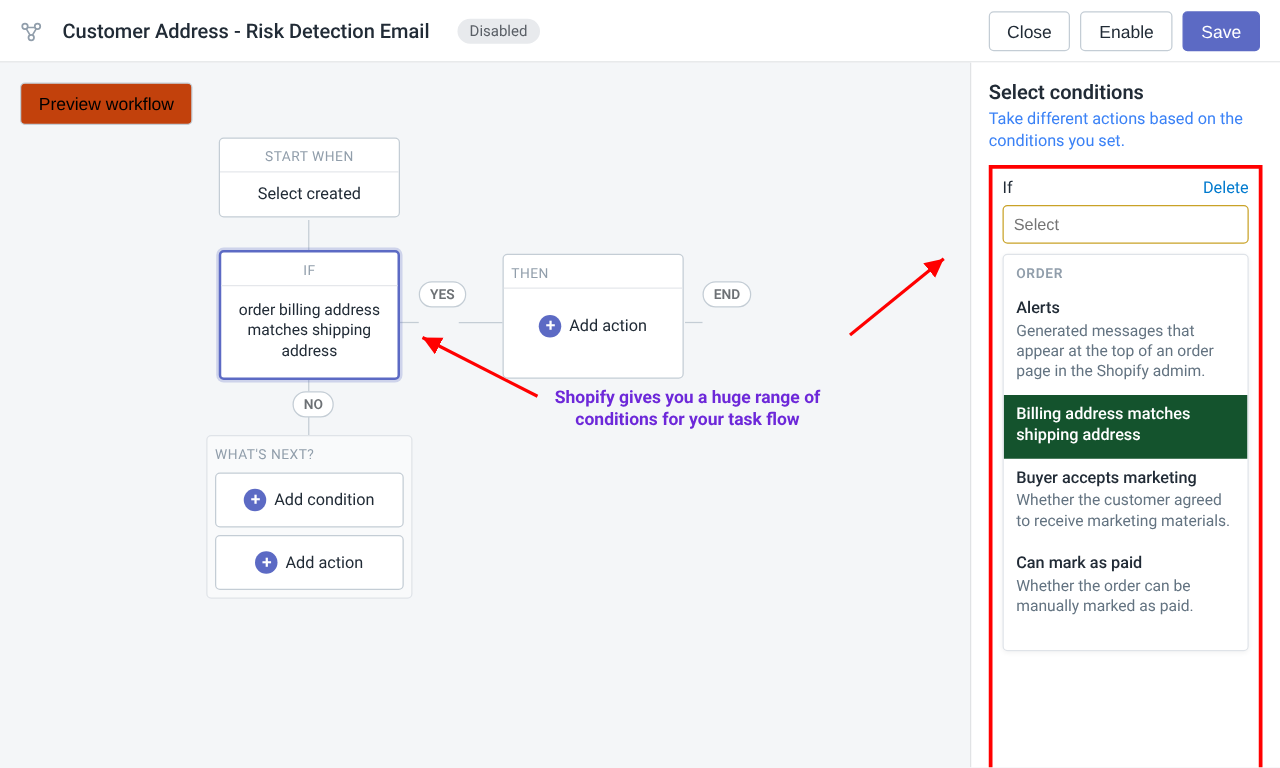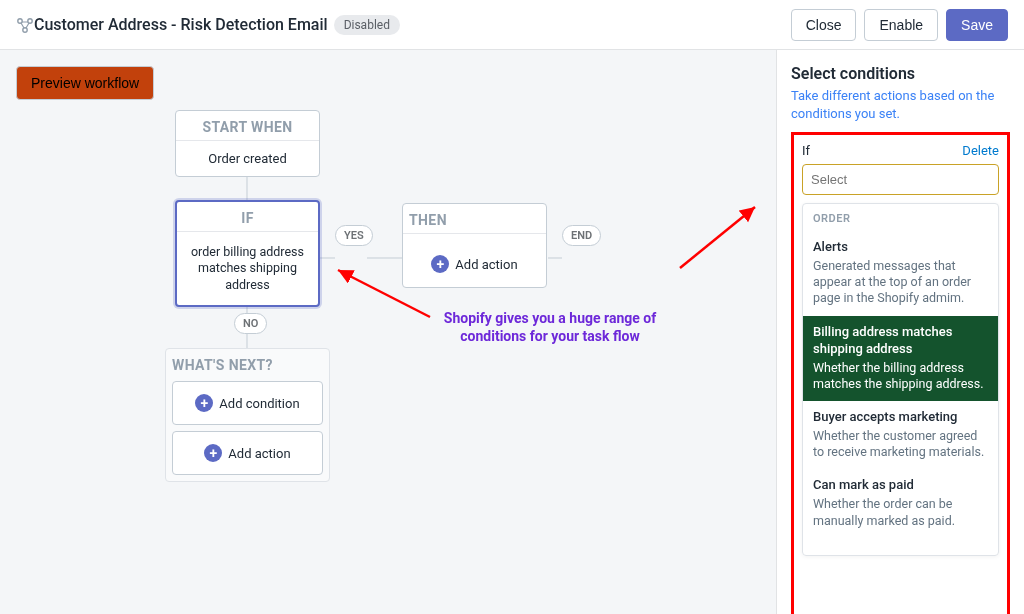--- a/index.html
+++ b/index.html
@@ -18,21 +18,21 @@
     height: 50px;
     border-bottom: 1px solid #e1e3e5;
     display: flex;
     align-items: center;
     padding: 0 16px;
     justify-content: space-between;
   }
   .header-left {
     display: flex;
     align-items: center;
-    gap: 0;
+    gap: 16px;
   }
   .flow-icon {
     width: 18px;
     height: 18px;
     display: inline-flex;
     align-items: center;
     justify-content: center;
   }
   .header-title {
     font-size: 16px;
@@ -87,22 +87,22 @@
   }
   .node {
     position: absolute;
     background: #ffffff;
     border: 1px solid #c4cdd5;
     border-radius: 4px;
     width: 145px;
     text-align: center;
   }
   .node-header {
-    font-size: 14px;
-    font-weight: 700;
+    font-size: 11px;
+    font-weight: 400;
     color: #919eab;
     letter-spacing: 0.4px;
     padding: 8px 6px 5px;
     border-bottom: 1px solid #e5e7eb;
   }
   .node-body {
     padding: 10px 6px;
     font-size: 13px;
     color: #212b36;
   }
@@ -126,21 +126,21 @@
     line-height: 1.3;
   }
   .node-action {
     position: absolute;
     background: #ffffff;
     border: 1px solid #c4cdd5;
     border-radius: 4px;
     width: 145px;
   }
   .node-action-full {
-    height: 85px;
+    height: 100px;
   }
   .node-action-row {
     display: flex;
     align-items: center;
     justify-content: center;
     gap: 6px;
     padding: 10px 8px;
     font-size: 13px;
     color: #212b36;
   }
@@ -317,21 +317,21 @@
       <path d="M367 208 L402 208" stroke="#c4cdd5" stroke-width="1" fill="none"></path>
       <path d="M548 208 L562 208" stroke="#c4cdd5" stroke-width="1" fill="none"></path>
       <path d="M247 245 L247 263" stroke="#c4cdd5" stroke-width="1" fill="none"></path>
       <path d="M247 283 L247 298" stroke="#c4cdd5" stroke-width="1" fill="none"></path>
       <line x1="430" y1="267" x2="338" y2="220" stroke="#ff0000" stroke-width="2.5" marker-end="url(#arrowR)"></line>
       <line x1="680" y1="218" x2="755" y2="157" stroke="#ff0000" stroke-width="2.5" marker-end="url(#arrowR)"></line>
     </svg>
 
     <div class="node" style="left:175px; top:60px;">
       <div class="node-header">START WHEN</div>
-      <div class="node-body">Order created</div>
+      <div class="node-body">Select created</div>
     </div>
 
     <div class="node node-if" style="left:175px; top:150px;">
       <div class="node-header">IF</div>
       <div class="node-body">order billing address matches shipping address</div>
     </div>
 
     <div class="node-small" style="left:335px; top:175px;">YES</div>
     <div class="node-small" style="left:234px; top:263px;">NO</div>
 
@@ -375,21 +375,20 @@
       <input class="select-input" placeholder="Select" style="">
       <div class="dropdown">
         <div class="dd-group">ORDER</div>
         <div id="dd-list">
             <div class="dd-item">
               <div class="dd-item-title">Alerts</div>
               <div class="dd-item-desc">Generated messages that appear at the top of an order page in the Shopify admim.</div>
             </div>
             <div class="dd-item selected">
               <div class="dd-item-title">Billing address matches shipping address</div>
-              <div class="dd-item-desc">Whether the billing address matches the shipping address.</div>
             </div>
             <div class="dd-item">
               <div class="dd-item-title">Buyer accepts marketing</div>
               <div class="dd-item-desc">Whether the customer agreed to receive marketing materials.</div>
             </div>
             <div class="dd-item">
               <div class="dd-item-title">Can mark as paid</div>
               <div class="dd-item-desc">Whether the order can be manually marked as paid.</div>
             </div>
             <div class="dd-item"></div>

